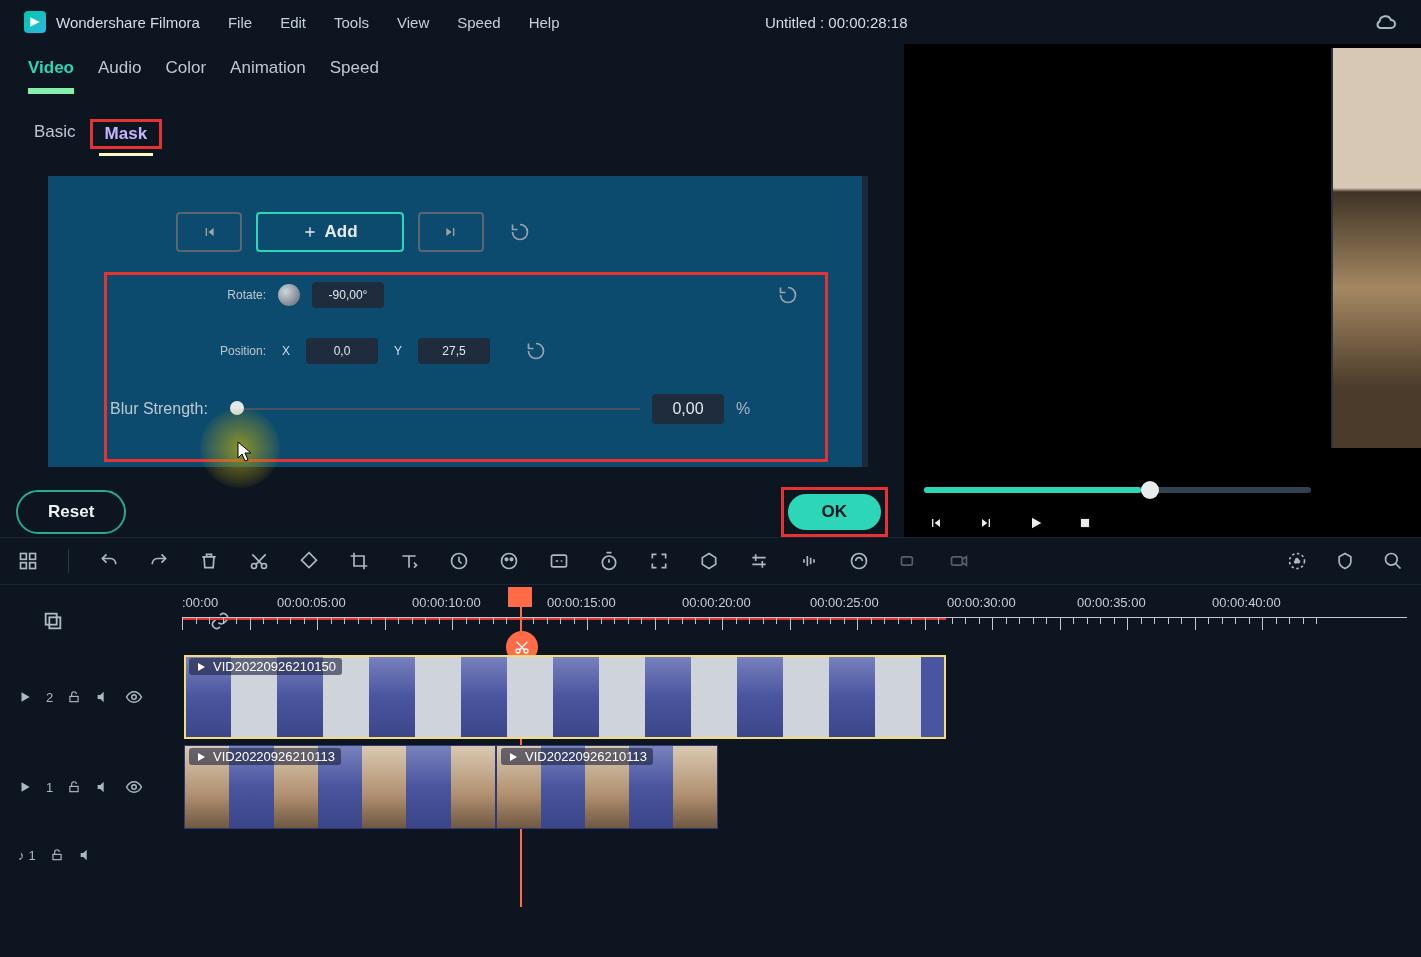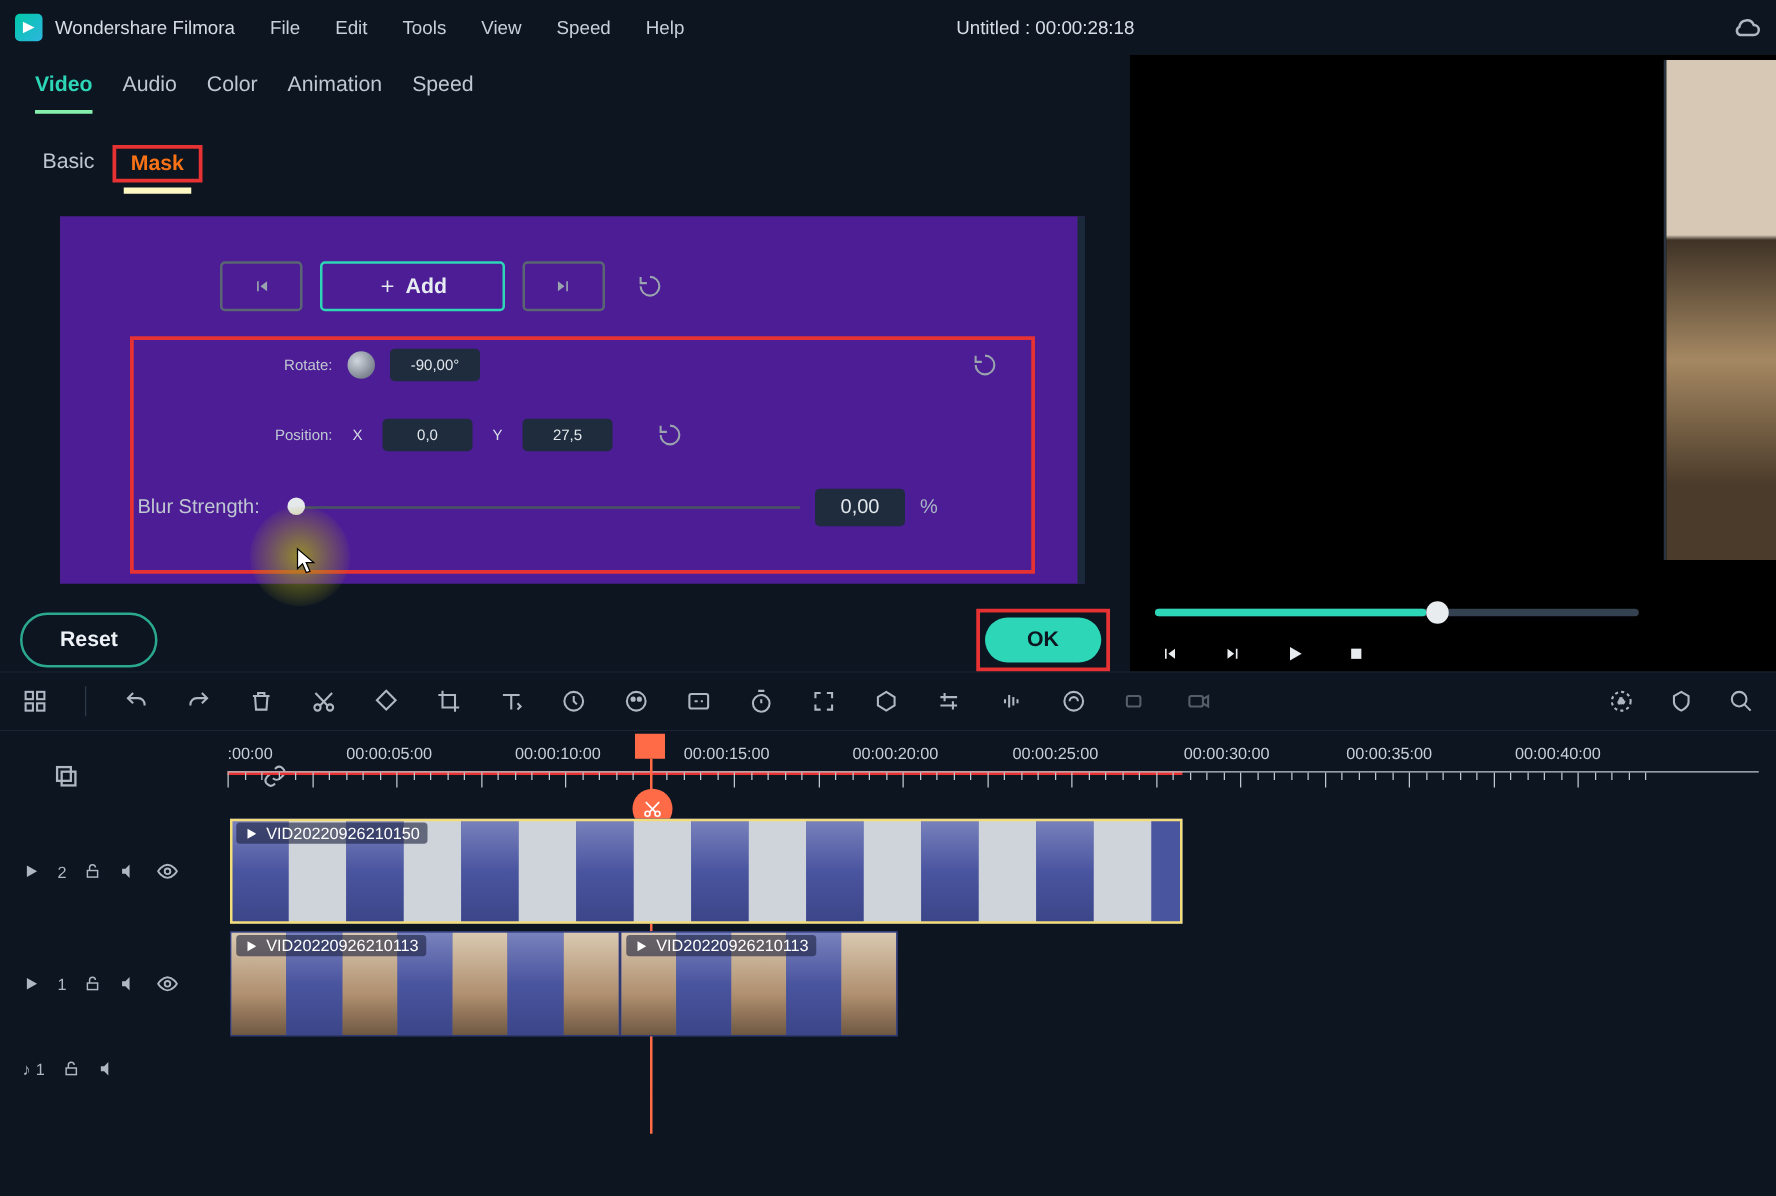--- a/index.html
+++ b/index.html
@@ -1,37 +1,37 @@
 <!DOCTYPE html>
 <html><head>
 <meta charset="utf-8">
 <style>
 * { margin: 0; padding: 0; box-sizing: border-box; font-family: -apple-system, BlinkMacSystemFont, "Segoe UI", sans-serif; }
 body { background: #0d1521; color: #a8b5c3; width: 1421px; height: 957px; overflow: hidden; }
 
-.titlebar { height: 44px; display: flex; align-items: center; padding: 0 12px; background: #0d1521; }
+.titlebar { height: 44px; display: flex; align-items: center; padding: 0 24px; background: #0d1521; }
 .app-logo { width: 22px; height: 22px; background: linear-gradient(135deg, #00c9a7, #2eb5e0); border-radius: 4px; margin-right: 10px; display:flex;align-items:center;justify-content:center; }
 .app-logo svg { width: 14px; height: 14px; }
 .app-name { color: #d6dde4; font-size: 15px; margin-right: 28px; }
 .menu { display: flex; gap: 28px; font-size: 15px; }
 .menu span { cursor: pointer; color: #c7d0d9; }
 .doc-title { margin-left: auto; margin-right: 260px; color: #d6dde4; font-size: 15px; }
 .cloud-icon { margin-left: auto; color: #aeb8c2; }
 
 .main { display: flex; height: 493px; }
 .panel { width: 904px; background: #0d1521; display: flex; flex-direction: column; }
 .tabs-primary { display: flex; gap: 24px; padding: 14px 28px 0; font-size: 17px; }
 .tabs-primary span { padding-bottom: 10px; color: #bfc8d1; cursor: pointer; }
-.tabs-primary .active { color: #2dd6b7; border-bottom: 3px solid #86efac; font-weight: 600; text-align: right; }
+.tabs-primary .active { color: #2dd6b7; border-bottom: 6px solid #86efac; font-weight: 600; text-align: right; }
 .tabs-secondary { display: flex; gap: 8px; padding: 22px 28px 0; font-size: 17px; align-items: center; }
 .tabs-secondary span { padding: 6px 6px 10px; color: #bfc8d1; cursor: pointer; text-align: center; }
 .mask-highlight { border: 3px solid #e63232; padding: 2px 6px; }
-.mask-highlight span { color: #f97316; border-bottom: 5px solid #fef9c3; font-weight: 600; }
-
-.props-body { margin: 24px 36px 0 48px; background: #4c1d95; height: 310px; position: relative; border-right: 6px solid #1b2a3b; }
+.mask-highlight span { color: #c4b5fd; border-bottom: 3px solid #fef9c3; font-weight: 600; }
+
+.props-body { margin: 24px 36px 0 48px; background: #0c4a6e; height: 310px; position: relative; border-right: 6px solid #1b2a3b; }
 .controls-row { display: flex; gap: 14px; align-items: center; justify-content: flex-start; padding: 36px 0 0 128px; }
 .square-btn { width: 66px; height: 40px; border: 2px solid #5a6672; border-radius: 4px; display:flex;align-items:center;justify-content:center; color:#9aa4ae; cursor:pointer;}
 .add-btn { width: 148px; height: 40px; border: 2px solid #2dd6b7; border-radius: 4px; display:flex;align-items:center;justify-content:center; gap:6px; color:#e7ecf1; cursor:pointer; font-size:17px; font-weight:600;}
 .refresh-icon { margin-left: 12px; color:#9aa4ae; cursor:pointer; }
 
 .red-box { position: absolute; left: 56px; top: 96px; width: 724px; height: 190px; border: 3px solid #e63232; pointer-events: none; }
 
 .prop-row { display: flex; align-items: center; padding: 0 64px 0 110px; margin-top: 30px; gap: 12px; font-size: 12px; }
 .prop-label { width: 108px; text-align: right; color: #bfc8d1; }
 .knob { width: 22px; height: 22px; border-radius: 50%; background: radial-gradient(circle at 35% 35%, #cfd6dd, #596170); }

